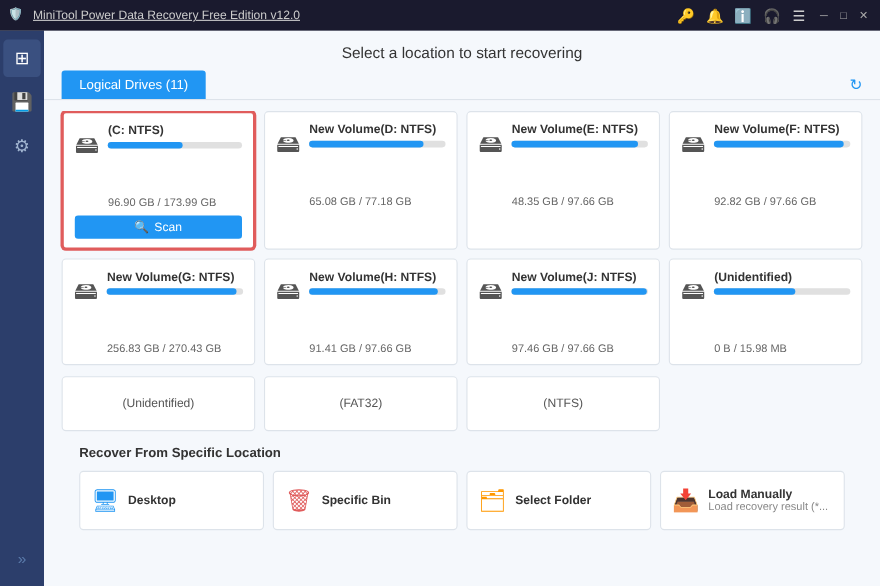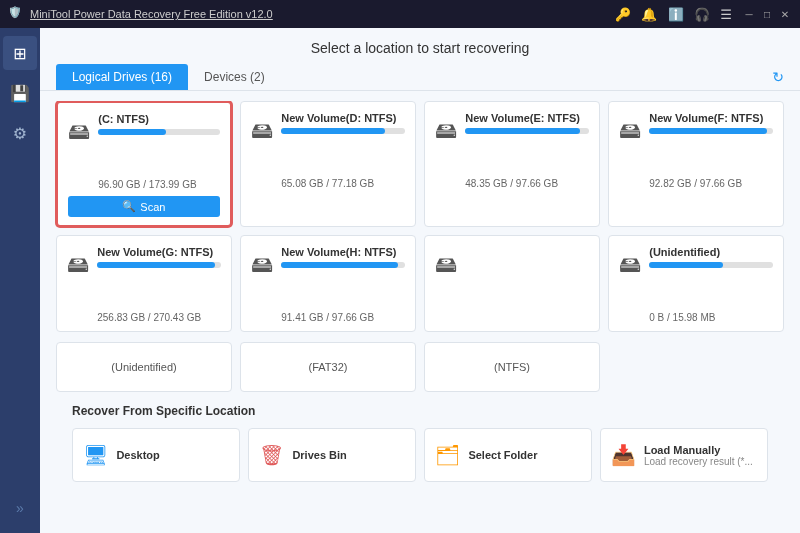--- a/index.html
+++ b/index.html
@@ -222,22 +222,21 @@
     <div class="sidebar-item sidebar-bottom sidebar-expand">
       <span>»</span>
     </div>
   </div>
 
   <div class="content">
 
     <div class="content-header">Select a location to start recovering</div>
 
     <div class="tab-bar">
-      <div class="tab active">Logical Drives (16)</div>
-      <div class="tab">Devices (2)</div>
+      <div class="tab active">Logical Drives (11)</div>
       <span class="tab-refresh">↻</span>
     </div>
 
     <div class="drives-section">
 
       <div class="drives-grid">
 
         <div class="drive-card selected">
           <div class="drive-card-top">
             <span class="drive-icon">🖴</span>
@@ -316,20 +315,27 @@
                   <div class="drive-bar-fill" style="width:94%"></div>
                 </div>
               <div class="drive-size">91.41 GB / 97.66 GB</div>
             </div>
           </div>
         </div>
 
         <div class="drive-card">
           <div class="drive-card-top">
             <span class="drive-icon">🖴</span>
+            <div class="drive-info">
+              <div class="drive-name">New Volume(J: NTFS)</div>
+              <div class="drive-bar-bg">
+                  <div class="drive-bar-fill" style="width:99%"></div>
+                </div>
+              <div class="drive-size">97.46 GB / 97.66 GB</div>
+            </div>
           </div>
         </div>
 
         <div class="drive-card">
           <div class="drive-card-top">
             <span class="drive-icon">🖴</span>
             <div class="drive-info">
               <div class="drive-name">(Unidentified)</div>
               <div class="drive-bar-bg">
                   <div class="drive-bar-fill" style="width:60%;background:#2196f3"></div>
@@ -361,21 +367,21 @@
           <div class="specific-card">
             <span class="specific-icon icon-blue">🖥</span>
             <div class="specific-info">
               <div class="specific-name">Desktop</div>
             </div>
           </div>
 
           <div class="specific-card">
             <span class="specific-icon icon-red">🗑</span>
             <div class="specific-info">
-              <div class="specific-name">Drives Bin</div>
+              <div class="specific-name">Specific Bin</div>
             </div>
           </div>
 
           <div class="specific-card">
             <span class="specific-icon icon-orange">🗂</span>
             <div class="specific-info">
               <div class="specific-name">Select Folder</div>
             </div>
           </div>
 

